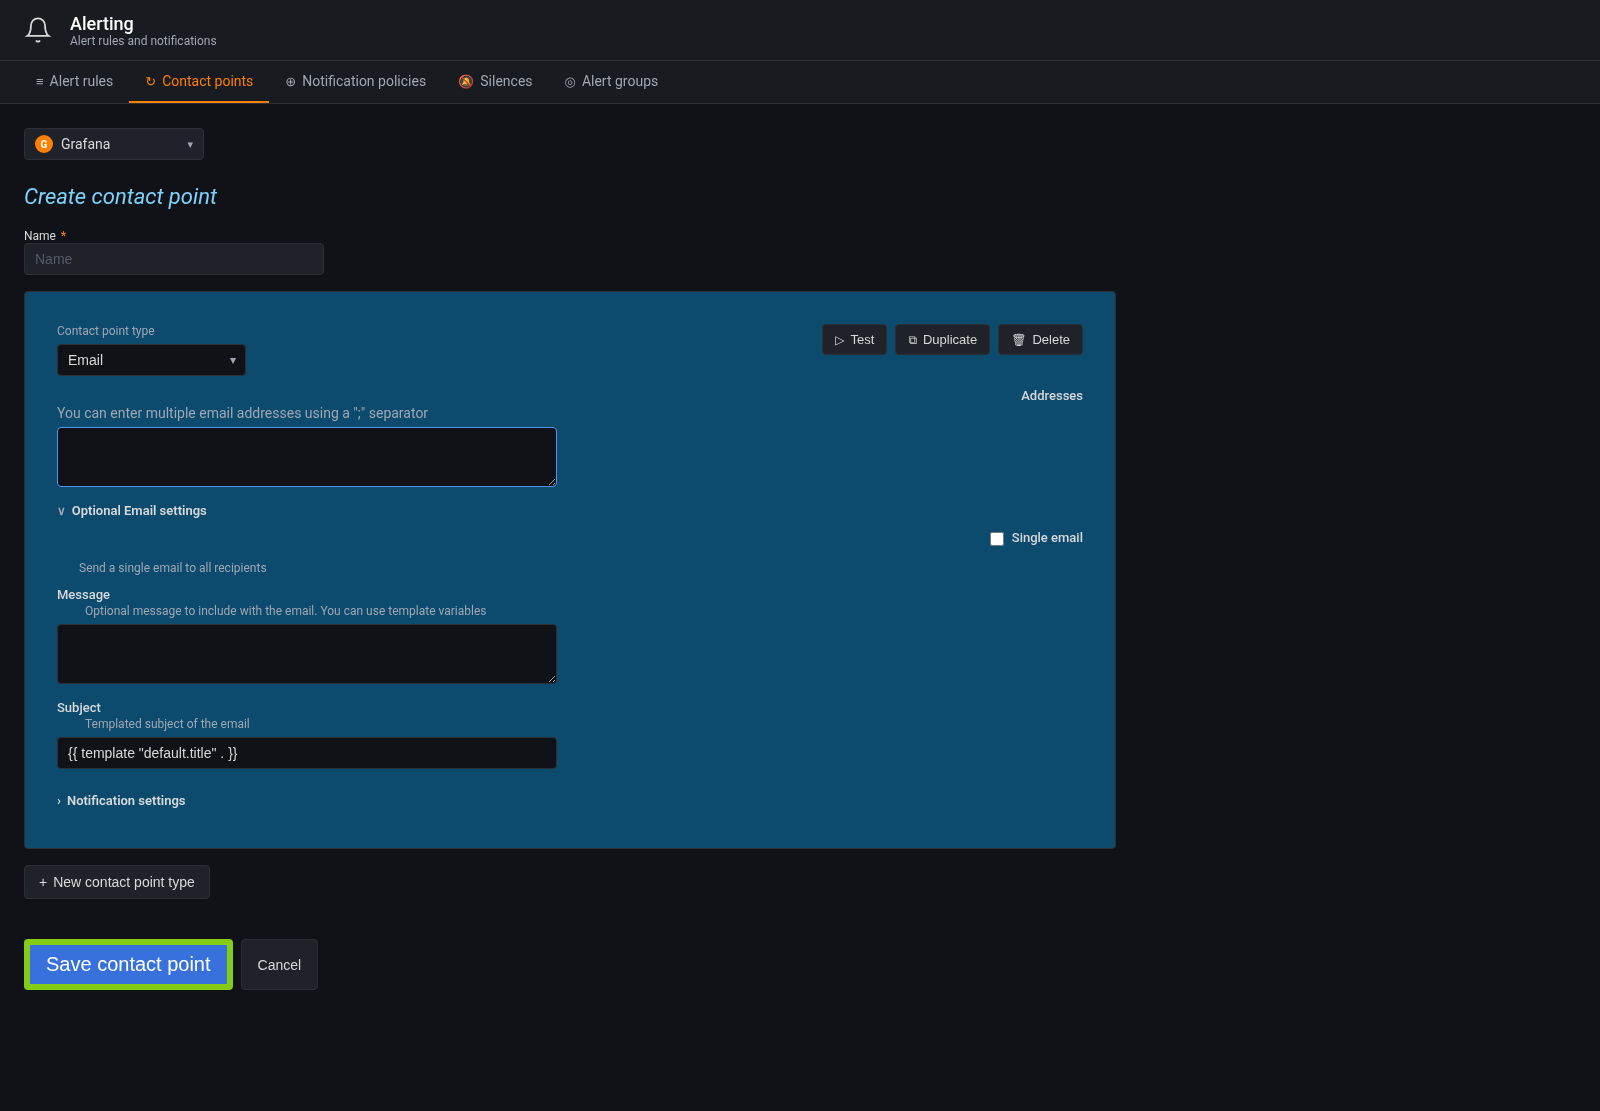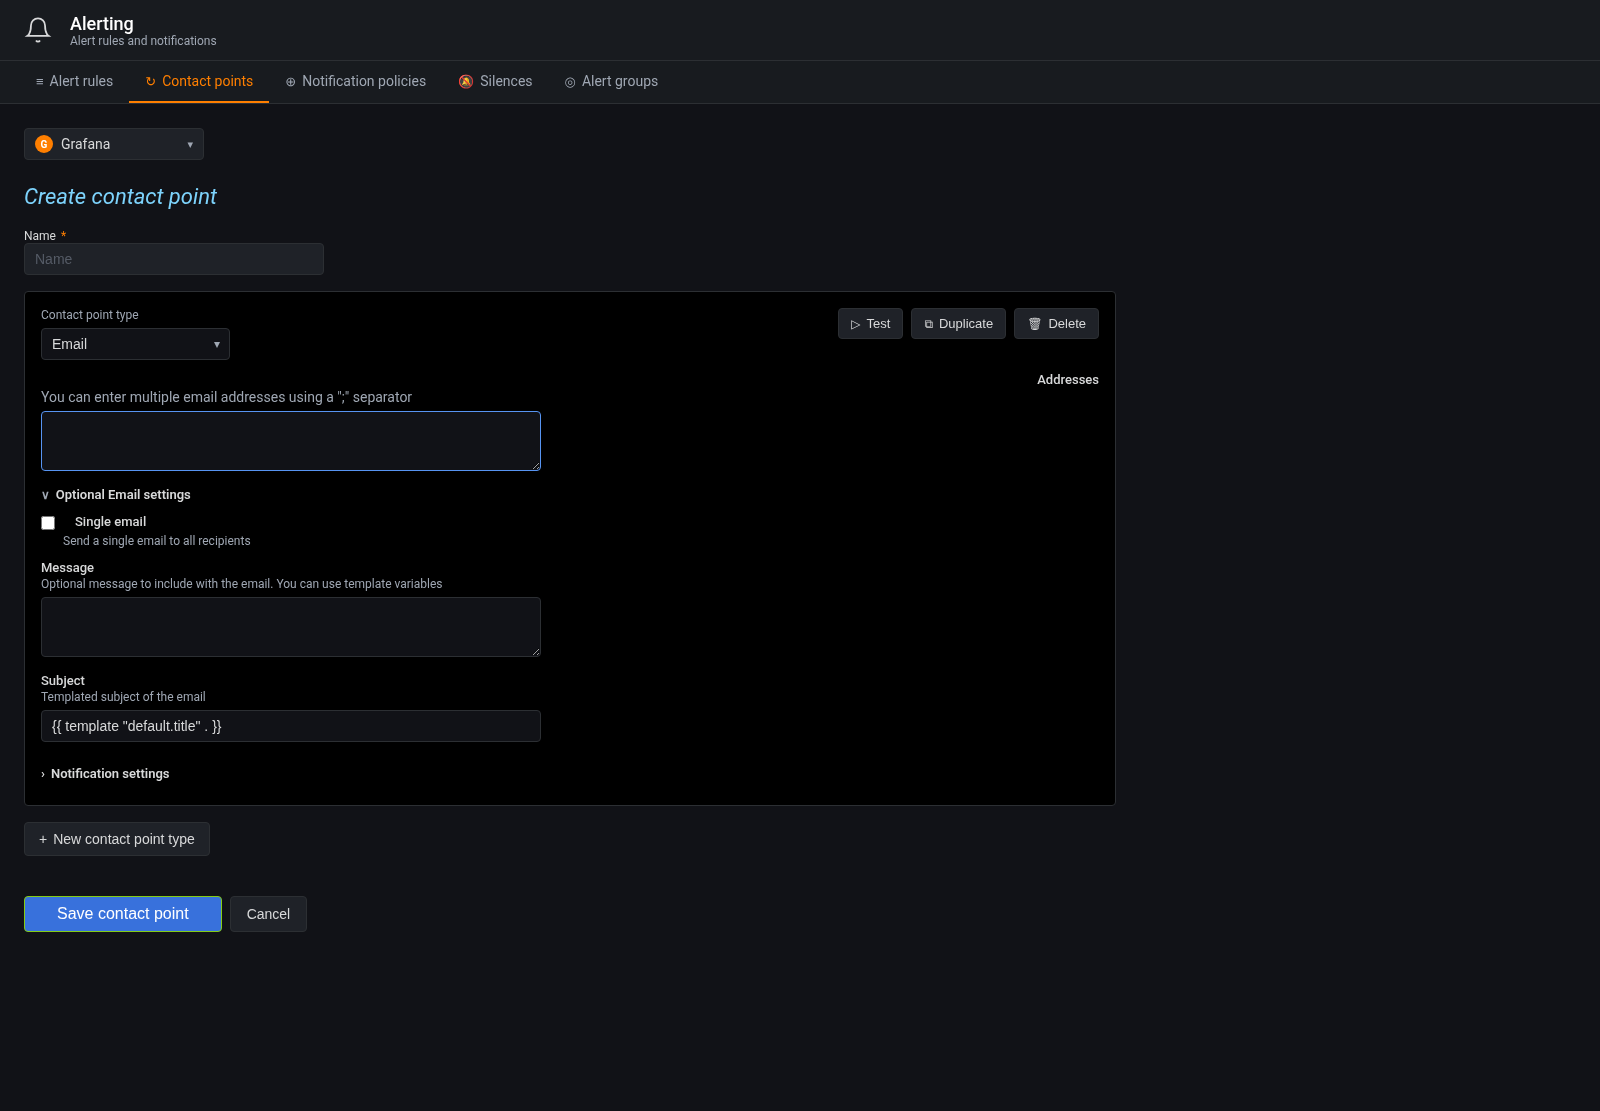--- a/index.html
+++ b/index.html
@@ -134,24 +134,24 @@
       color: #d8d9da;
       padding: 7px 10px;
       font-size: 14px;
       width: 100%;
       outline: none;
     }
     .form-input::placeholder { color: #555b66; }
 
     
     .contact-point-section {
-      background: #000000;
-      border: 1px solid #2c2f33;
-      border-radius: 4px;
-      padding: 16px;
+      background: #0c4a6e;
+      border: 1px solid #2c2f33;
+      border-radius: 4px;
+      padding: 32px;
       margin-bottom: 12px;
     }
     .contact-point-header {
       display: flex;
       align-items: flex-start;
       justify-content: space-between;
       margin-bottom: 12px;
     }
     .contact-point-type-label {
       font-size: 12px;
@@ -244,22 +244,23 @@
       font-weight: 600;
       color: #d8d9da;
       margin-bottom: 12px;
     }
     .optional-header .chevron-icon { color: #9fa7b3; font-size: 12px; }
 
     
     .checkbox-row {
       display: flex;
       align-items: flex-start;
-      gap: 20px;
-      margin-bottom: 4px;
+      gap: 8px;
+      margin-bottom: 15px;
+      justify-content: flex-end;
     }
     .checkbox {
       width: 14px;
       height: 14px;
       margin-top: 2px;
       background: #1f2228;
       border: 1px solid #2c2f33;
       border-radius: 2px;
       flex-shrink: 0;
       cursor: pointer;
@@ -280,20 +281,21 @@
     .field-label {
       font-size: 13px;
       font-weight: 500;
       color: #d8d9da;
       margin-bottom: 2px;
     }
     .field-hint {
       font-size: 12px;
       color: #9fa7b3;
       margin-bottom: 6px;
+      margin-left: 28px;
     }
     .message-textarea {
       background: #111217;
       border: 1px solid #2c2f33;
       border-radius: 4px;
       color: #d8d9da;
       padding: 8px 10px;
       font-size: 14px;
       width: 500px;
       height: 60px;
@@ -344,25 +346,25 @@
 
     
     .footer-buttons {
       display: flex;
       gap: 8px;
       margin-top: 24px;
       padding-top: 16px;
     }
     .btn-primary {
       background: #3871dc;
-      border: 1px solid #84cc16;
+      border: 6px solid #84cc16;
       color: #fff;
-      padding: 8px 32px;
-      border-radius: 4px;
-      font-size: 16px;
+      padding: 8px 16px;
+      border-radius: 4px;
+      font-size: 20px;
       cursor: pointer;
     }
     .btn-secondary {
       background: #1f2228;
       border: 1px solid #2c2f33;
       color: #d8d9da;
       padding: 8px 16px;
       border-radius: 4px;
       font-size: 14px;
       cursor: pointer;

